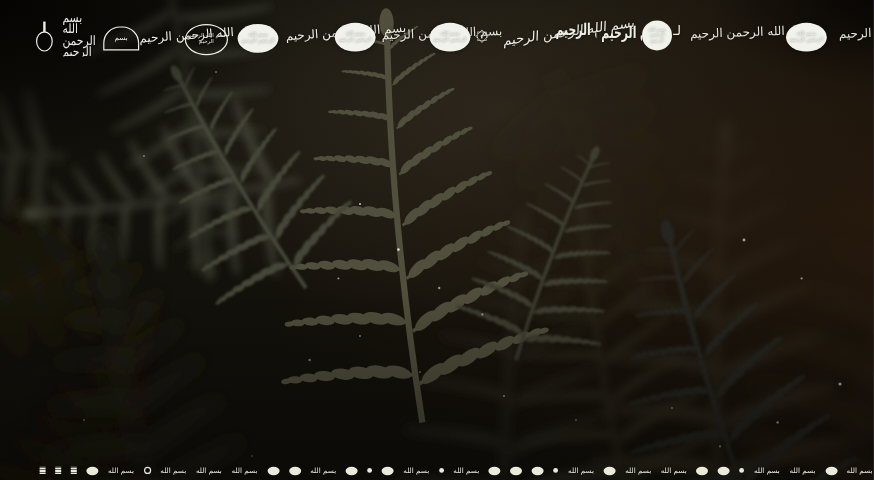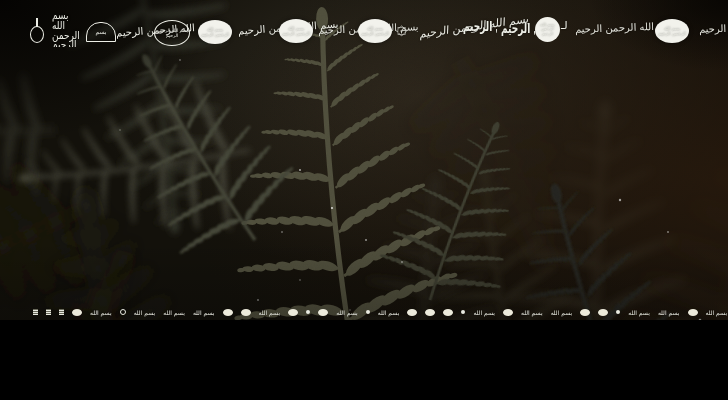--- a/index.html
+++ b/index.html
@@ -1,16 +1,16 @@
 <!DOCTYPE html>
 <html><head>
 <meta charset="utf-8">
 <style>
   html,body{margin:0;padding:0;background:#000;}
-  #stage{position:relative;width:728px;height:320px;overflow:hidden;background:#8b5cf6;
+  #stage{position:relative;width:728px;height:400px;overflow:hidden;background:#8b5cf6;
          font-family:"DejaVu Sans", sans-serif;}
   .bg{position:absolute;inset:0;z-index:0;display:block;}
 
   
   .row-top{position:absolute;top:4px;left:0;width:728px;height:56px;z-index:5;}
   .row-top .g{position:absolute;color:#edeee6;text-shadow:0 0 2px rgba(0,0,0,.55);}
   .g i{font-style:normal;display:block;}
 
   .g-flask-medallion{width:15px;height:28px;}
   .g-flask-medallion::before{content:"";position:absolute;left:6px;top:0;width:2px;height:9px;background:#edeee6;}

